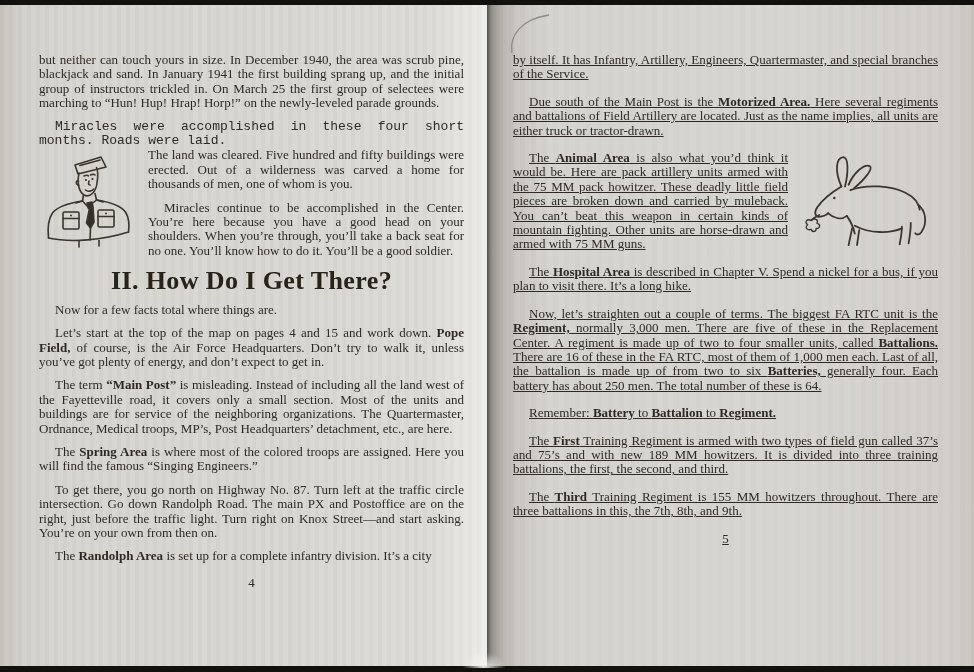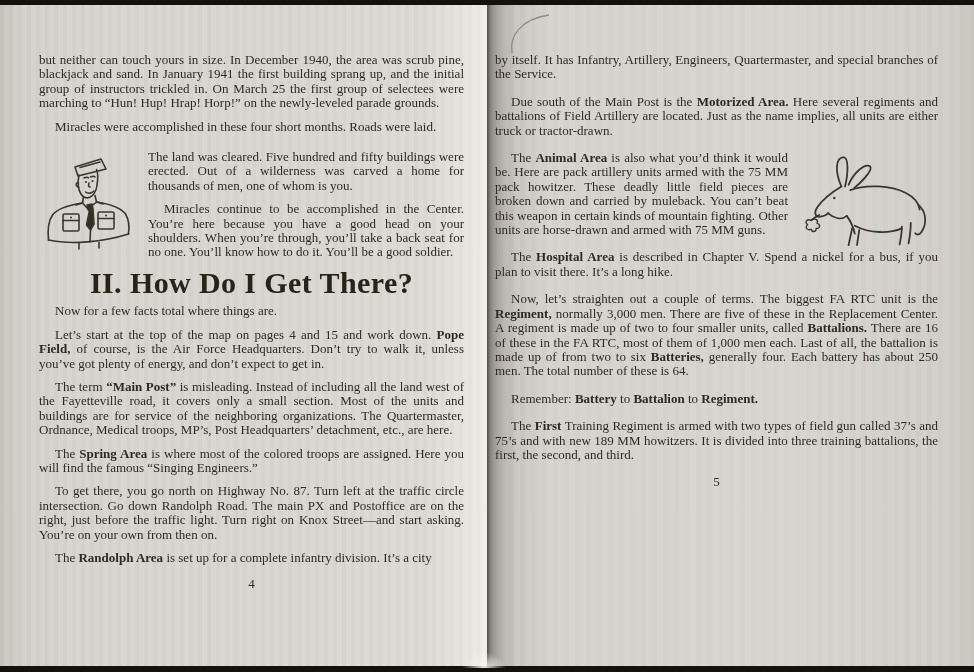--- a/index.html
+++ b/index.html
@@ -31,33 +31,33 @@
 
   
   .content{
     position:absolute;top:48px;
     color:#2e2a23;
     font-size:13px;line-height:14.4px;
     text-align:justify;
     -webkit-hyphens:none;hyphens:none;
   }
   .page-left .content{left:39px;right:23px;}
-  .page-right .content{left:8px;right:36px;}
+  .page-right .content{left:26px;right:36px;text-decoration:underline;}
 
   .para{margin:0 0 9px 0;text-indent:16px;}
   .page-right .para{margin-bottom:13px;}
   .para.no-indent{text-indent:0;}
-  .para.tight{margin-bottom:16px;}
+  .para.tight{margin-bottom:0;font-family:Liberation Mono, monospace;}
   .wrap-block{margin:0 0 9px 0;text-indent:0;text-align:justify;}
   .para.clr{clear:both;}
   b{font-weight:bold;}
 
   .heading{
     clear:both;text-align:center;text-indent:0;
-    font-size:30px;font-weight:bold;letter-spacing:0.4px;
+    font-size:26px;font-weight:bold;letter-spacing:0.4px;
     margin:16px 0 14px 0;color:#272319;
   }
   .pagenum{clear:both;text-align:center;margin-top:12px;font-size:13px;text-indent:0;}
 
   
   .soldier-art{float:left;width:94px;height:100px;margin:2px 13px 2px 2px;}
   .mule-art{float:right;width:138px;height:96px;margin:0 0 2px 12px;}
   .soldier-art svg,.mule-art svg{display:block;width:100%;height:100%;}
   .arc-mark{position:absolute;left:16px;top:2px;pointer-events:none;}
 </style>
@@ -186,18 +186,19 @@
 
       <p class="para clr"><span>The </span><b>Hospital Area</b><span> is described in Chapter V. Spend a nickel for a bus, if you plan to visit there. It’s a long hike.</span></p>
 
       <p class="para"><span>Now, let’s straighten out a couple of terms. The biggest FA RTC unit is the </span><b>Regiment,</b><span> normally 3,000 men. There are five of these in the Replacement Center. A regiment is made up of two to four smaller units, called </span><b>Battalions.</b><span> There are 16 of these in the FA RTC, most of them of 1,000 men each. Last of all, the battalion is made up of from two to six </span><b>Batteries,</b><span> generally four. Each battery has about 250 men. The total number of these is 64.</span></p>
 
       <p class="para"><span>Remember: </span><b>Battery</b><span> to </span><b>Battalion</b><span> to </span><b>Regiment.</b></p>
 
       <p class="para"><span>The </span><b>First</b><span> Training Regiment is armed with two types of field gun called 37’s and 75’s and with new 189 MM howitzers. It is divided into three training battalions, the first, the second, and third.</span></p>
 
 
+      <p class="para"><span>The </span><b>Third</b><span> Training Regiment is 155 MM howitzers throughout. There are three battalions in this, the 7th, 8th, and 9th.</span></p>
 
       <div class="pagenum">5</div>
     </div>
   </div>
 
 </div>
 
 </body></html>

